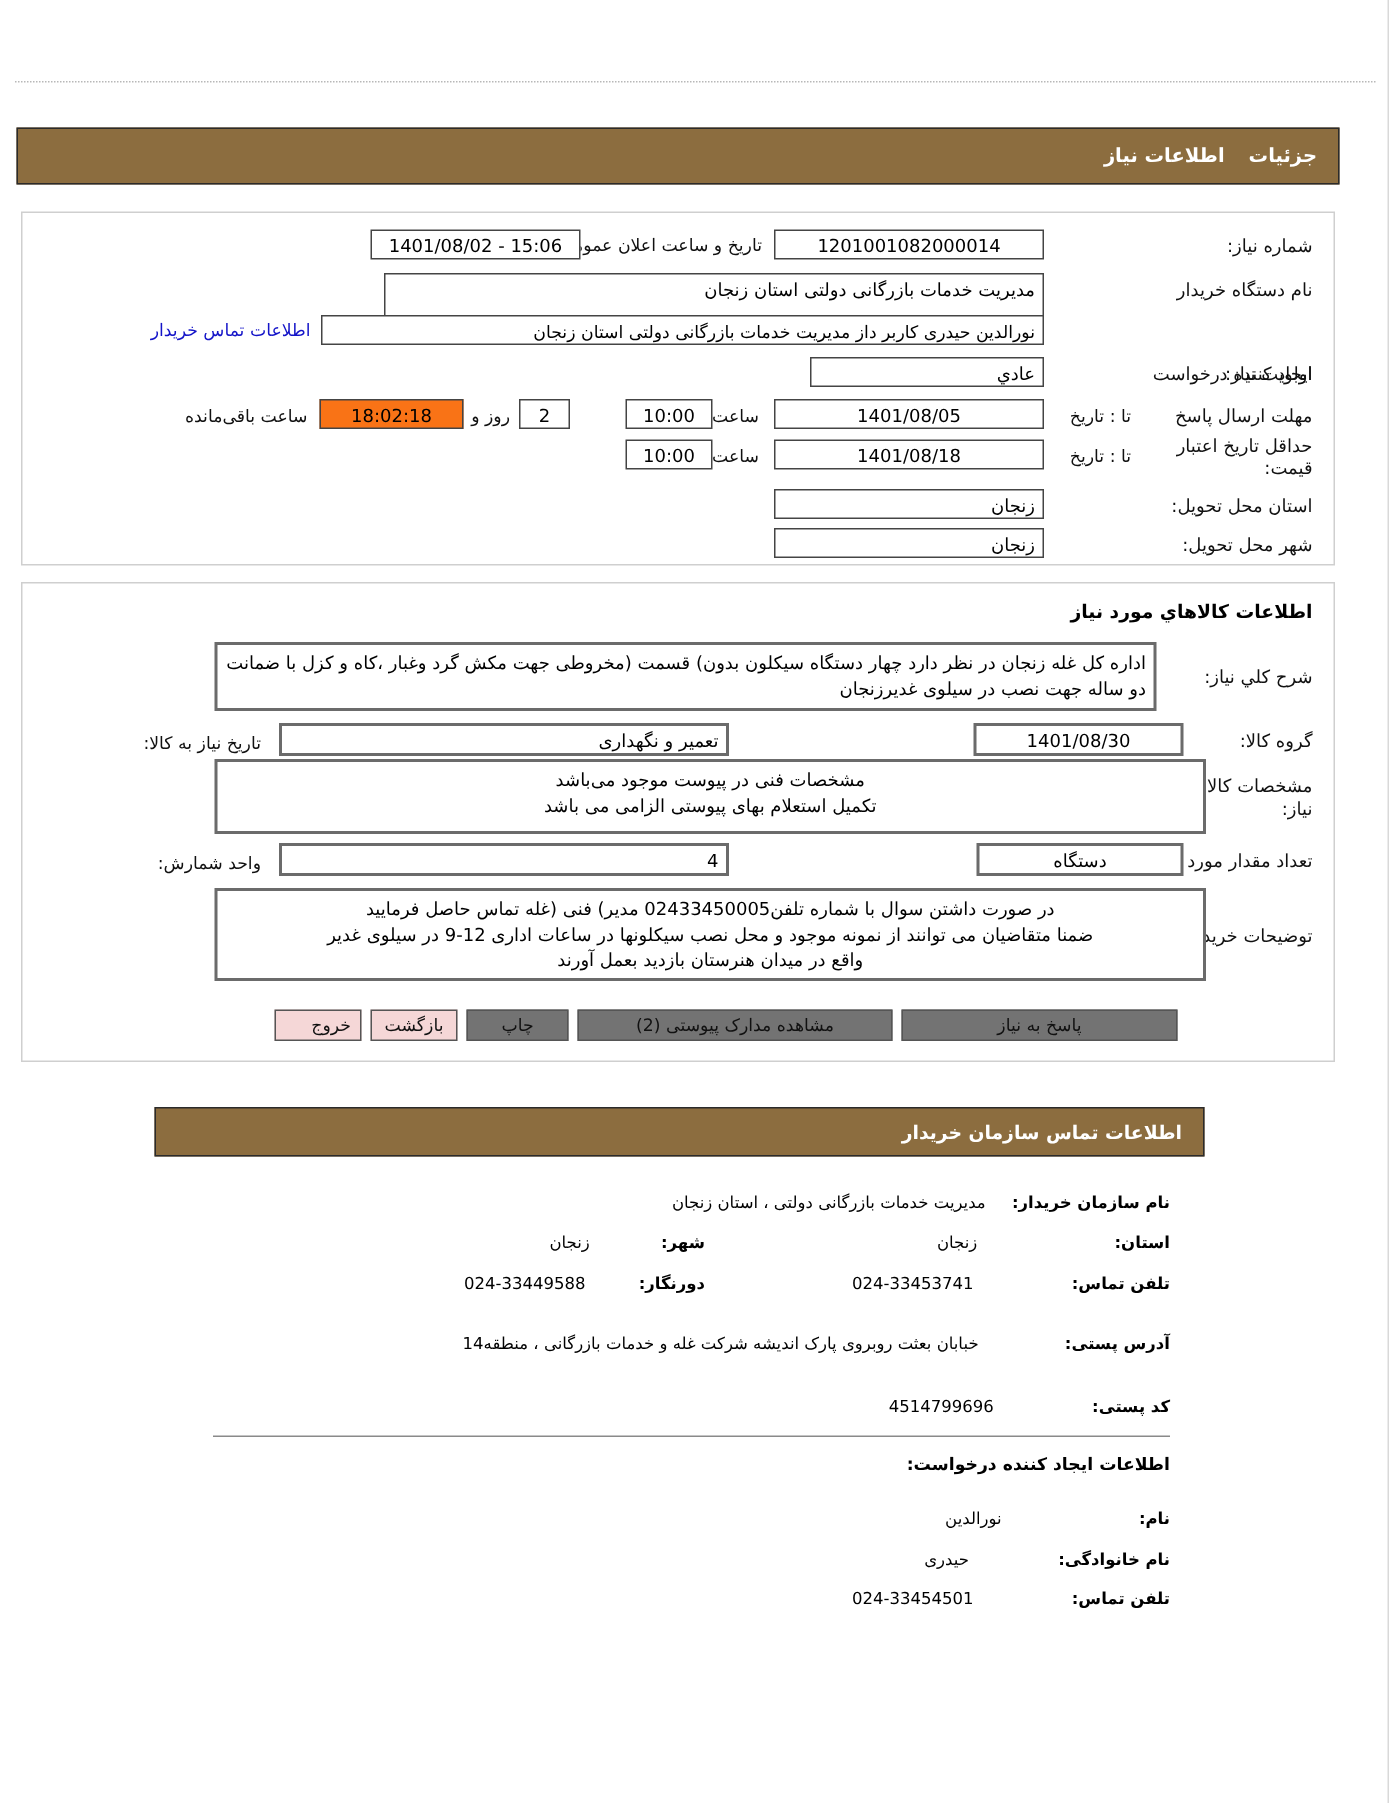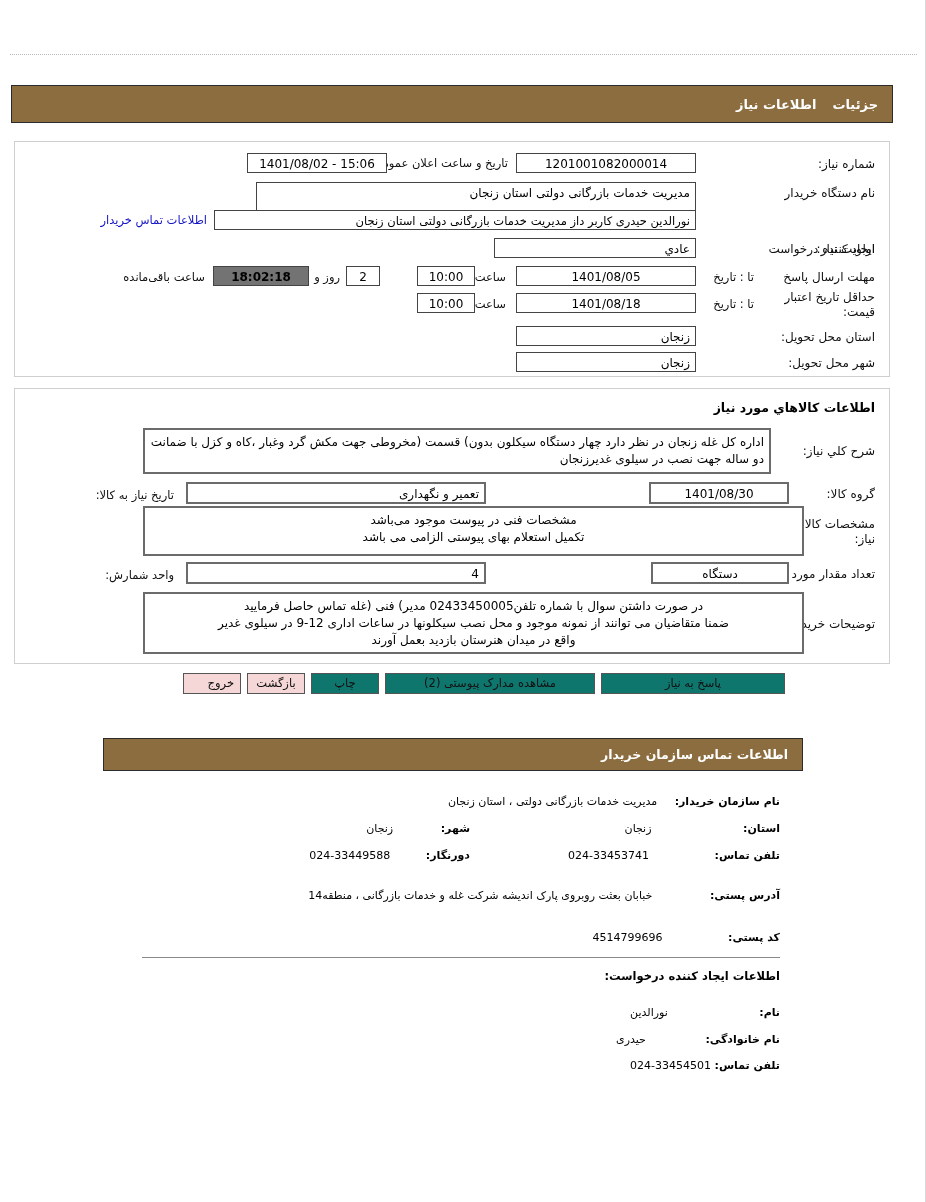--- a/index.html
+++ b/index.html
@@ -65,21 +65,21 @@
   }
   .bar .tabs { display: flex; gap: 16px; }
   
   .panel {
     position: absolute;
     border: 1px solid #cfcfcf;
     box-sizing: border-box;
     background: #ffffff;
   }
   #panel-need   { right: 35px; top: 141px; width: 876px; height: 236px; }
-  #panel-goods  { right: 35px; top: 388px; width: 876px; height: 276px; }
+  #panel-goods  { right: 35px; top: 388px; width: 876px; height: 320px; }
 
   
   .lbl {
     position: absolute;
     font-size: 12px;
     color: #111;
     text-align: right;
     line-height: 15px;
     white-space: nowrap;
   }
@@ -93,21 +93,21 @@
     line-height: 18px;
     padding: 1px 5px 0 5px;
     text-align: right;
     color: #000;
     overflow: hidden;
     white-space: nowrap;
   }
   .box.ltr { direction: ltr; text-align: center; }
   .box.center { text-align: center; }
   .box.multiline { white-space: normal; line-height: 17px; padding-top: 4px; }
-  .box.khaki { background: #737373; font-weight: bold; }
+  .box.khaki { background: #f97316; font-weight: normal; }
   .box.thick { border: 2px solid #6b6b6b; }
   .inline-lbl {
     position: absolute;
     font-size: 11.5px;
     color: #111;
     white-space: nowrap;
     line-height: 18px;
   }
   .link {
     position: absolute;
@@ -139,21 +139,21 @@
     box-sizing: border-box;
     height: 21px;
     line-height: 19px;
     font-size: 11.5px;
     text-align: center;
     color: #111;
     cursor: pointer;
     padding: 0 6px;
     white-space: nowrap;
   }
-  .btn.green { background: #0f766e; }
+  .btn.green { background: #737373; }
   .btn.pink  { background: #f5d7d7; }
   .btn.w-answer { width: 184px; }
   .btn.w-docs   { width: 210px; }
   .btn.w-print  { width: 68px; }
   .btn.w-back   { width: 58px; }
   .btn.w-exit   { width: 58px; padding-left: 39px; }
 
   
   .kv {
     position: absolute;
@@ -193,21 +193,21 @@
     <div class="box center" style="right:502px; top:11px; width:140px; height:20px;">15:06 - 1401/08/02</div>
 
     <div class="lbl" style="right:14px; top:44px;">نام دستگاه خریدار</div>
     <div class="box" style="right:193px; top:40px; width:440px; height:36px;">مدیریت خدمات بازرگانی دولتی استان زنجان</div>
 
     <div class="lbl" style="right:14px; top:72px;margin-top:28px;">ایجاد کننده درخواست</div>
     <div class="box" style="right:193px; top:68px; width:482px; height:20px; font-size:11.5px;">نورالدین حیدری کاربر داز مدیریت خدمات بازرگانی دولتی استان زنجان</div>
     <div class="link" style="right:682px; top:69px;">اطلاعات تماس خریدار</div>
 
     <div class="lbl" style="right:14px; top:100px;">اولویت نیاز:</div>
-    <div class="box" style="right:193px; top:96px; width:202px; height:20px;">عادي</div>
+    <div class="box" style="right:193px; top:96px; width:156px; height:20px;">عادي</div>
 
     <div class="lbl" style="right:14px; top:128px;">
       <span>مهلت ارسال پاسخ</span>
     </div>
     <div class="inline-lbl" style="right:135px; top:126px;">تا : تاریخ</div>
     <div class="box center" style="right:193px; top:124px; width:180px; height:20px;">1401/08/05</div>
     <div class="inline-lbl" style="right:383px; top:126px;">ساعت</div>
     <div class="box center" style="right:414px; top:124px; width:58px; height:20px;">10:00</div>
     <div class="box center" style="right:509px; top:124px; width:34px; height:20px;">2</div>
     <div class="inline-lbl" style="right:549px; top:126px;">روز و</div>
@@ -307,16 +307,16 @@
     <span class="val" style="margin-right:88px;">نورالدین</span>
   </div>
 
   <div class="kv" style="right:145px; top:1033px;">
     <b>نام خانوادگی:</b>
     <span class="val" style="margin-right:56px;">حیدری</span>
   </div>
 
   <div class="kv" style="right:145px; top:1059px;">
     <b>تلفن تماس:</b>
-    <span class="val num" style="text-align:center;">024-33454501</span>
+    <span class="val num" style="margin-right:62px;text-align:center;">024-33454501</span>
   </div>
 
 </div>
 
 </body></html>

